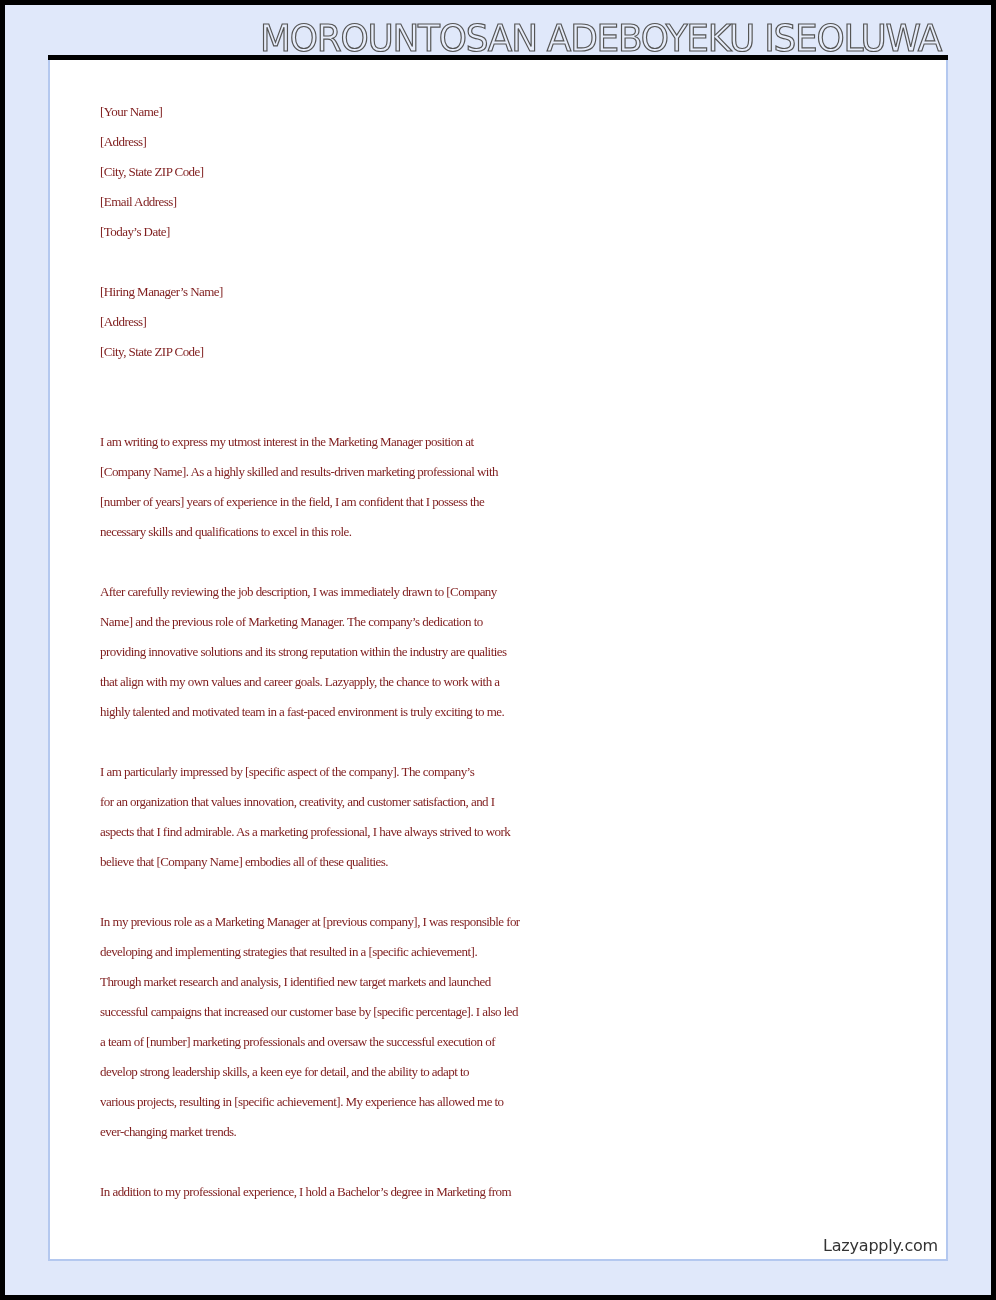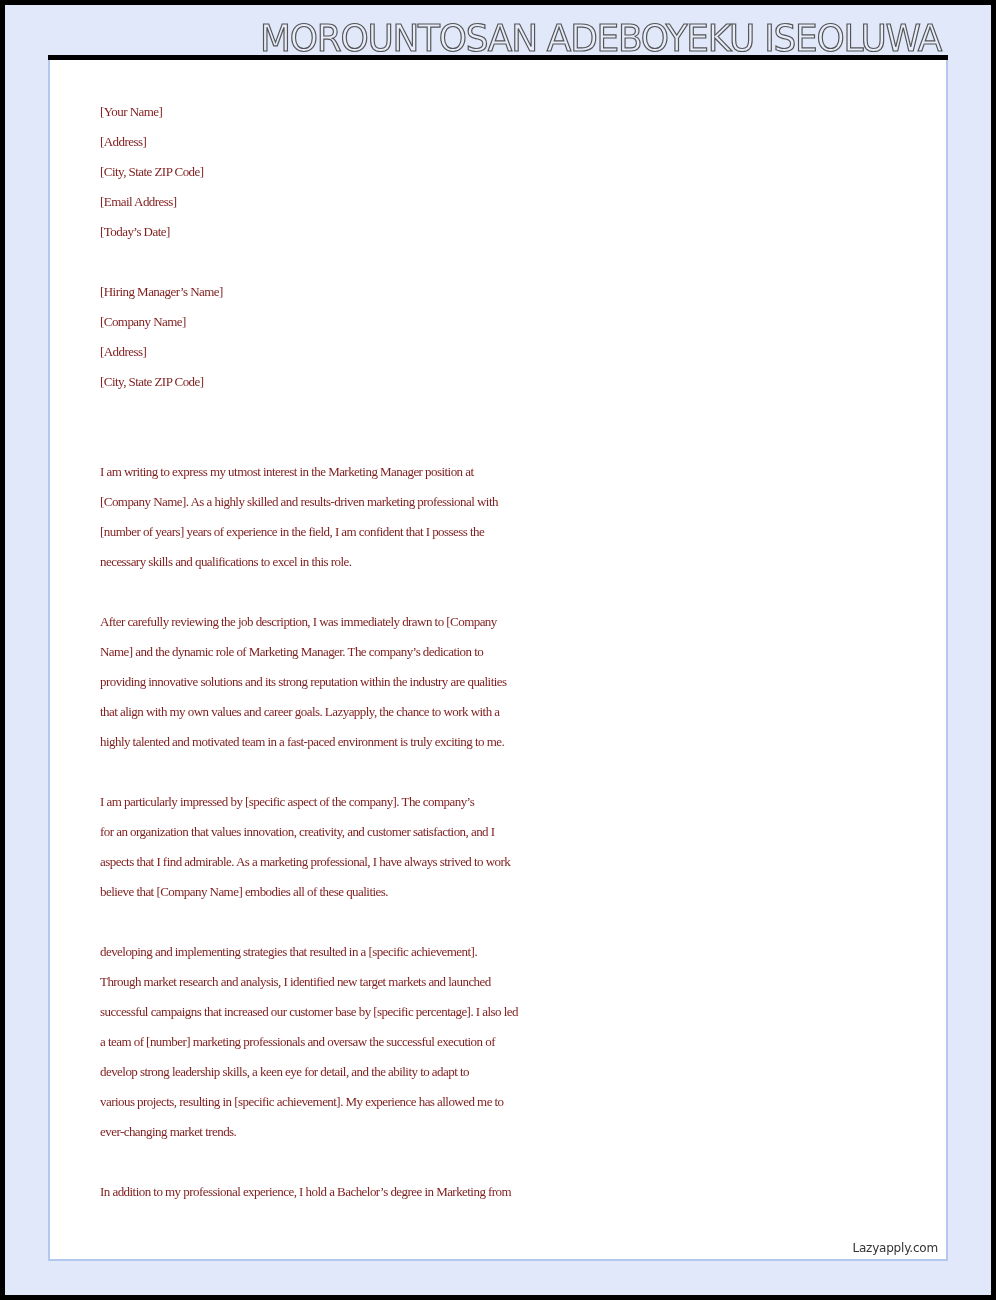--- a/index.html
+++ b/index.html
@@ -58,21 +58,21 @@
       background: #fff;
       border-left: 2px solid #b4c8ef;
       border-right: 2px solid #b4c8ef;
       border-bottom: 2px solid #b4c8ef;
     }
     .watermark {
       position: absolute;
       right: 8px;
       bottom: 4px;
       font-family: "DejaVu Sans", sans-serif;
-      font-size: 12px;
+      font-size: 16px;
       color: #333;
       letter-spacing: -0.2px;
     }
     .letter {
       position: absolute;
       left: 95px;
       top: 92px;
       width: 800px;
       font-family: Liberation Serif, serif;
       font-size: 13px;
@@ -110,59 +110,59 @@
       <span class="line">[Address]</span>
       <span class="line">[City, State ZIP Code]</span>
       <span class="line">[Email Address]</span>
       <span class="line">[Today’s Date]</span>
     </div>
 
     <span class="gap"></span>
 
     <div>
       <span class="line">[Hiring Manager’s Name]</span>
-      <span class="line">[Company Name]</span>
       <span class="line">[Address]</span>
       <span class="line">[City, State ZIP Code]</span>
     </div>
 
     <span class="gap"></span>
 
 
     <span class="gap"></span>
 
     <div>
       <span class="line">I am writing to express my utmost interest in the Marketing Manager position at</span>
       <span class="line">[Company Name]. As a highly skilled and results-driven marketing professional with</span>
       <span class="line">[number of years] years of experience in the field, I am confident that I possess the</span>
       <span class="line">necessary skills and qualifications to excel in this role.</span>
     </div>
 
     <span class="gap"></span>
 
     <div>
       <span class="line">After carefully reviewing the job description, I was immediately drawn to [Company</span>
-      <span class="line">Name] and the dynamic role of Marketing Manager. The company’s dedication to</span>
+      <span class="line">Name] and the previous role of Marketing Manager. The company’s dedication to</span>
       <span class="line">providing innovative solutions and its strong reputation within the industry are qualities</span>
       <span class="line">that align with my own values and career goals. Lazyapply, the chance to work with a</span>
       <span class="line">highly talented and motivated team in a fast-paced environment is truly exciting to me.</span>
     </div>
 
     <span class="gap"></span>
 
     <div>
       <span class="line">I am particularly impressed by [specific aspect of the company]. The company’s</span>
       <span class="line">for an organization that values innovation, creativity, and customer satisfaction, and I</span>
       <span class="line">aspects that I find admirable. As a marketing professional, I have always strived to work</span>
       <span class="line">believe that [Company Name] embodies all of these qualities.</span>
     </div>
 
     <span class="gap"></span>
 
     <div>
+      <span class="line">In my previous role as a Marketing Manager at [previous company], I was responsible for</span>
       <span class="line">developing and implementing strategies that resulted in a [specific achievement].</span>
       <span class="line">Through market research and analysis, I identified new target markets and launched</span>
       <span class="line">successful campaigns that increased our customer base by [specific percentage]. I also led</span>
       <span class="line">a team of [number] marketing professionals and oversaw the successful execution of</span>
       <span class="line">develop strong leadership skills, a keen eye for detail, and the ability to adapt to</span>
       <span class="line">various projects, resulting in [specific achievement]. My experience has allowed me to</span>
       <span class="line">ever-changing market trends.</span>
     </div>
 
     <span class="gap"></span>

